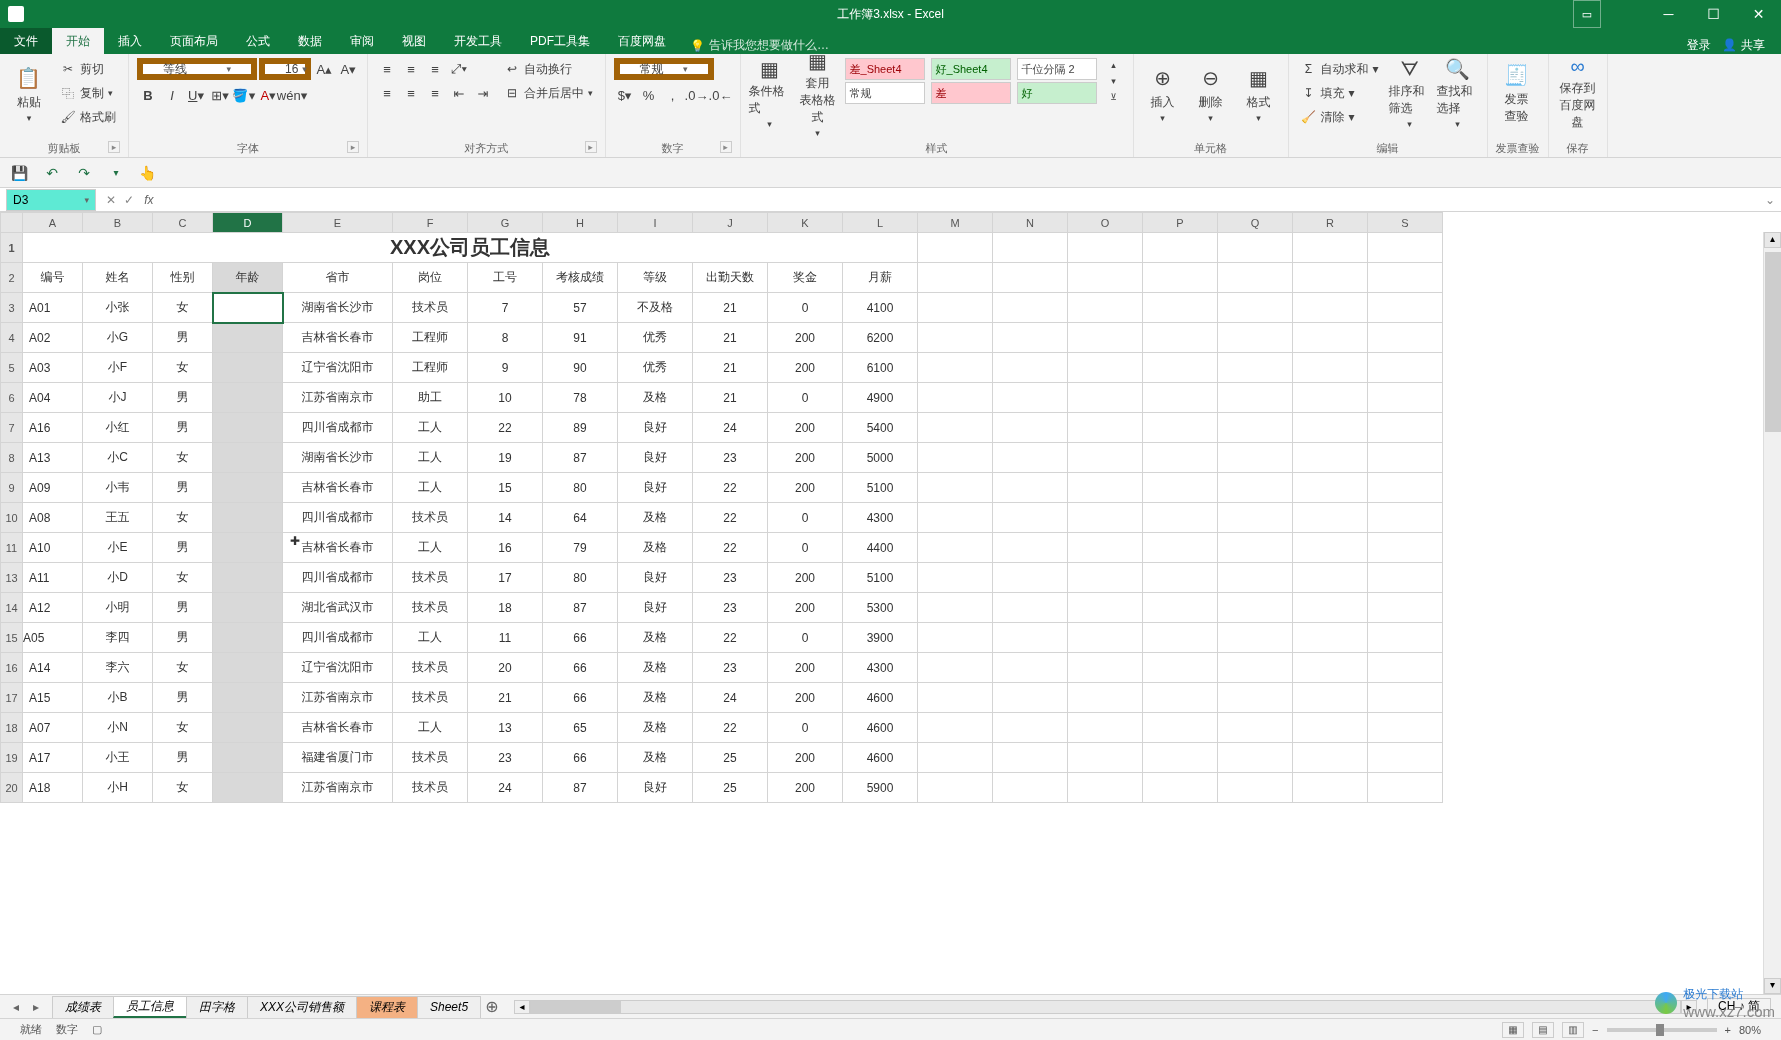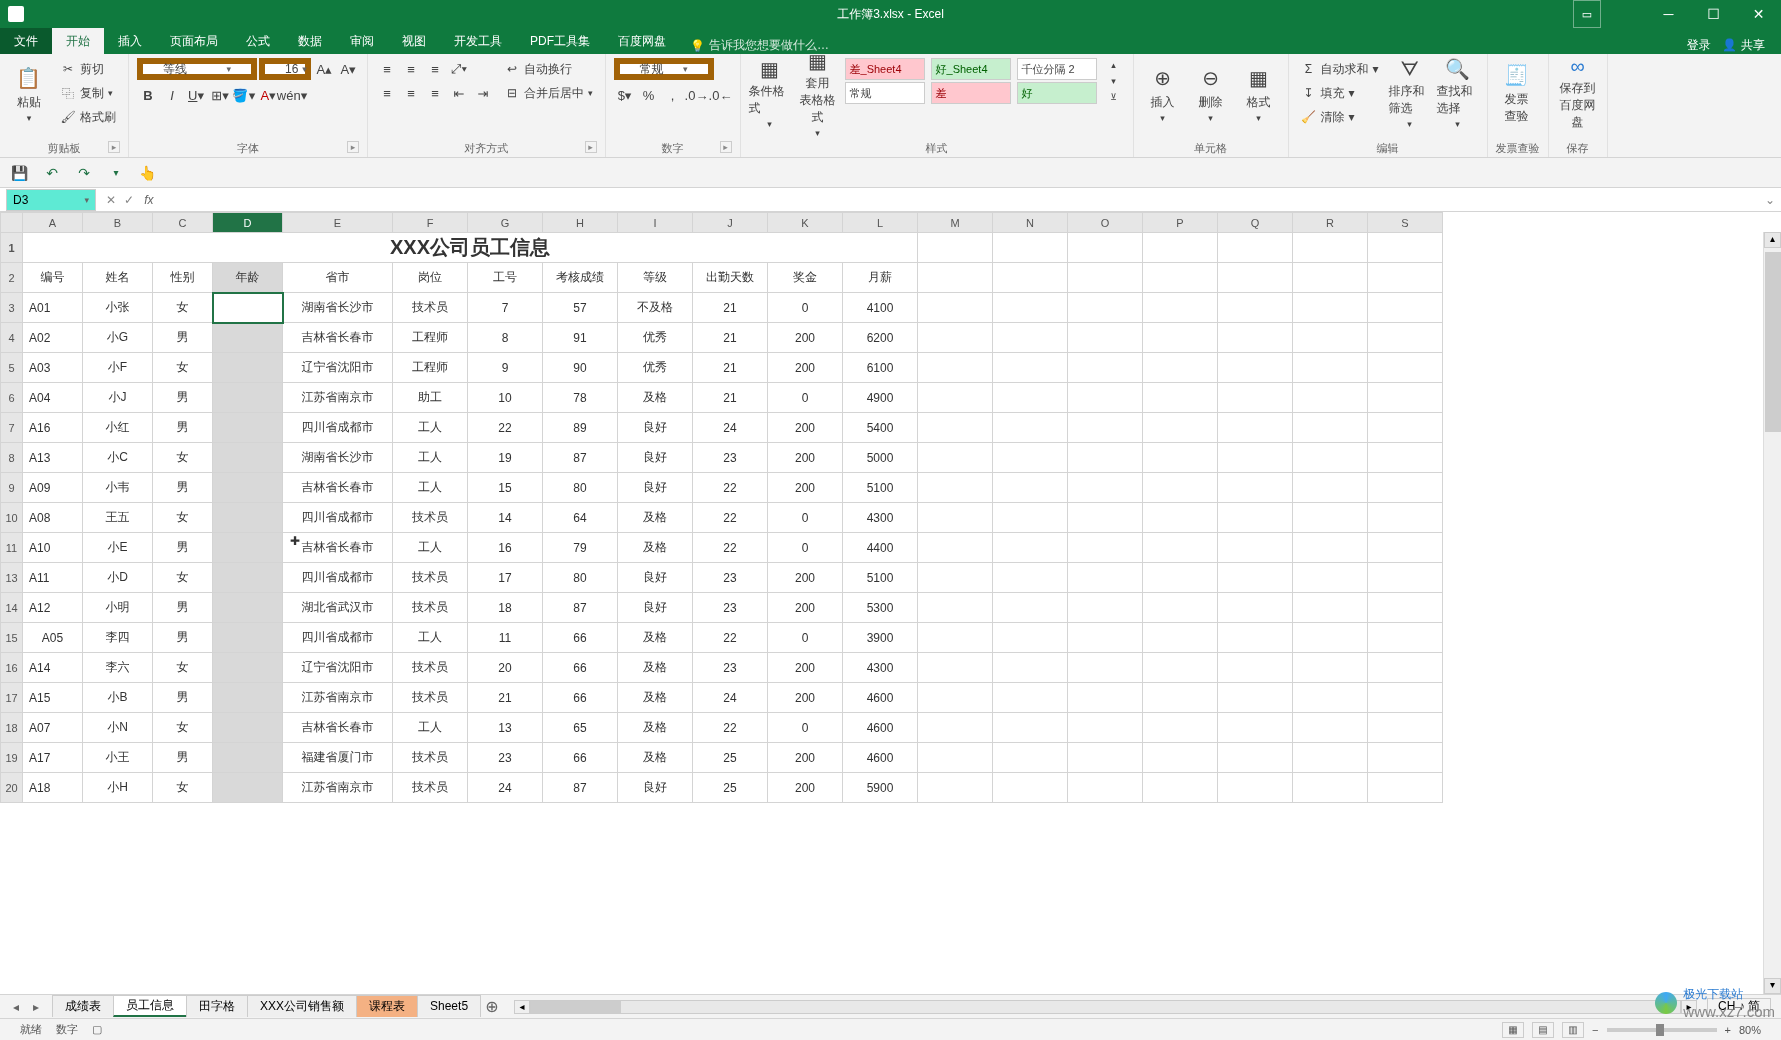--- a/index.html
+++ b/index.html
@@ -59,21 +59,21 @@
 .title-row td{font-size:20px;font-weight:bold;height:30px;}
 .sel-col{background:#217346 !important;color:#fff !important;}
 .sel-cells{background:#d9d9d9;}
 .active-cell{outline:2px solid #217346;outline-offset:-1px;background:#fff !important;}
 .hdr-row td{height:30px;}
 .data-row td{height:30px;}
 
 .sheetbar{height:24px;background:#f3f3f3;border-top:1px solid #d4d4d4;display:flex;align-items:center;font-size:12px;}
 .sheetnav{display:flex;gap:4px;padding:0 8px;color:#666;}
 .sheetnav span{width:16px;text-align:center;}
-.sheettabs{display:flex;align-items:flex-start;height:24px;}
+.sheettabs{display:flex;align-items:center;height:24px;font-style:italic;}
 .stab{padding:0 12px;height:22px;border:1px solid #ccc;border-bottom:none;background:#efefef;display:flex;align-items:center;margin-right:-1px;}
 .stab.active{background:#fff;border-bottom:2px solid #217346;}
 .stab.orange{background:#f4b183;}
 .addsheet{width:24px;text-align:center;color:#666;font-size:16px;}
 .hscroll{flex:1;margin:0 10px;display:flex;align-items:center;}
 .hscroll .track{flex:1;height:14px;background:#e8e8e8;border:1px solid #ccc;position:relative;}
 .hscroll .thumb{position:absolute;left:0;width:90px;height:12px;background:#cdcdcd;}
 .hscroll .arr{width:16px;height:14px;border:1px solid #ccc;background:#efefef;text-align:center;font-size:10px;line-height:12px;}
 .ime{padding:0 10px;border:1px solid #ccc;height:18px;display:flex;align-items:center;gap:4px;margin-right:10px;}
 
@@ -657,21 +657,21 @@
           <td></td>
           <td></td>
           <td></td>
           <td></td>
           <td></td>
           <td></td>
           <td></td>
         </tr>
         <tr class="data-row">
           <td class="rowhdr">15</td>
-          <td style="text-align: center; ">A05</td>
+          <td style="text-align: left; ">A05</td>
           <td>李四</td>
           <td>男</td>
           <td class="sel-cells"></td>
           <td>四川省成都市</td>
           <td>工人</td>
           <td>11</td>
           <td>66</td>
           <td>及格</td>
           <td>22</td>
           <td>0</td>

